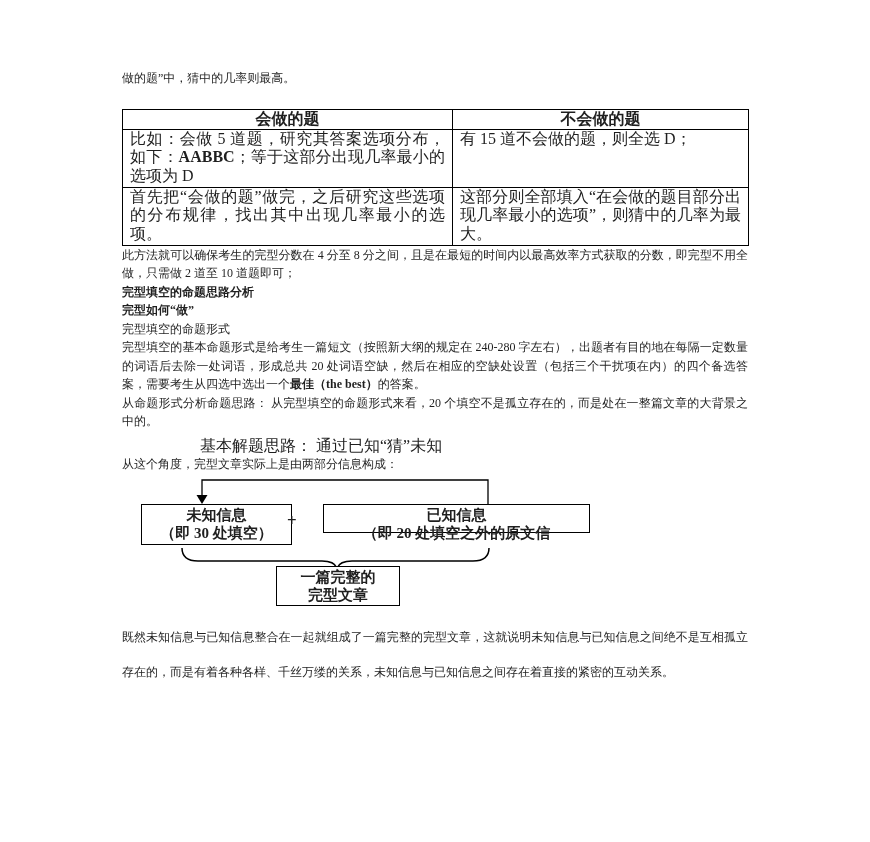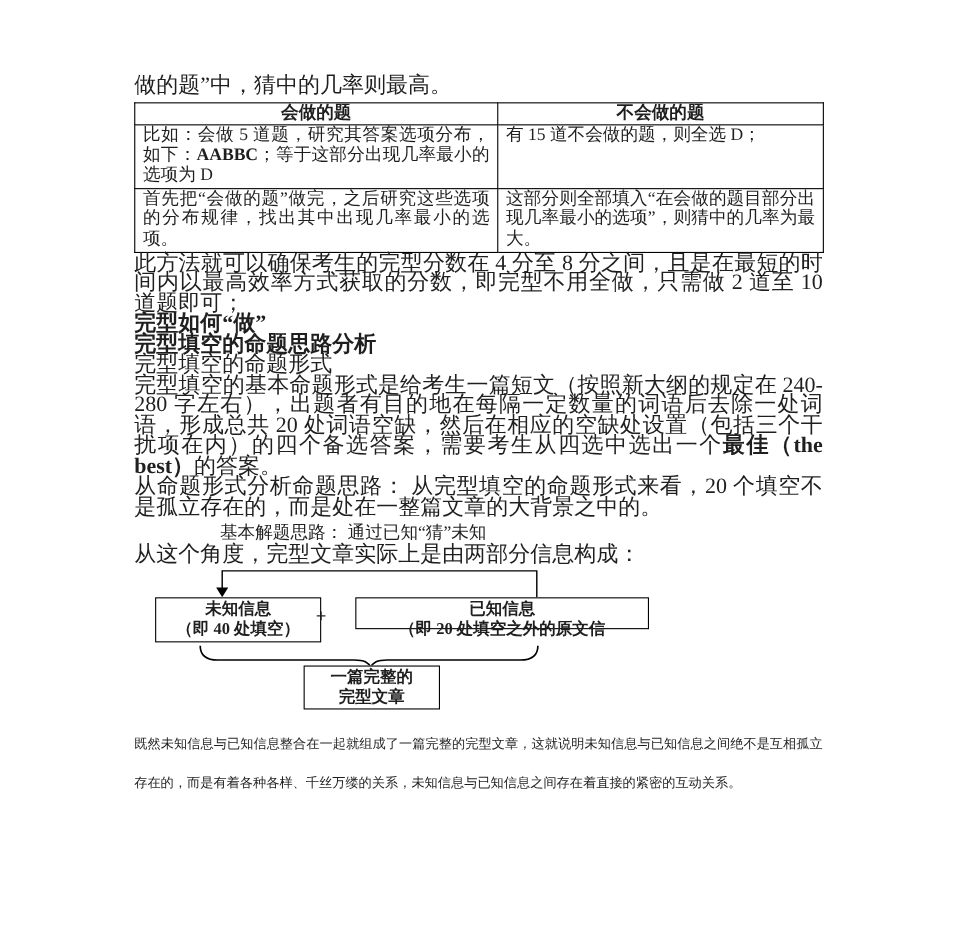--- a/index.html
+++ b/index.html
@@ -11,35 +11,35 @@
     overflow: hidden;
     font-family: "Liberation Serif", "DejaVu Serif", serif;
     color: #1f1f1f;
   }
   .page {
     padding: 69px 122px 0 122px;
     width: 626px;
   }
   p.t {
     margin: 0;
-    font-size: 20px;
+    font-size: 12px;
     line-height: 18.5px;
     text-align: justify;
   }
   .bold { font-weight: bold; }
   .u { }
   .mt3  { margin-top: 3px; }
   .mt8  { margin-top: 8px; }
   .mt13 { margin-top: 13px; }
   .mt14 { margin-top: 14px; }
 
   table.cmp {
     border-collapse: collapse;
     width: 626px;
-    margin-top: 5px;
+    margin-top: 21px;
     table-layout: fixed;
     padding-left: 12px;
   }
   table.cmp th, table.cmp td {
     border: 1px solid #000;
     font-size: 16px;
     line-height: 18.5px;
     vertical-align: top;
     padding: 0px 7px 1px 7px;
     text-align: justify;
@@ -118,39 +118,39 @@
         <td>有 15 道不会做的题，则全选 D；</td>
       </tr>
       <tr>
         <td>首先把“会做的题”做完，之后研究这些选项的分布规律，找出其中出现几率最小的选项。</td>
         <td>这部分则全部填入“在会做的题目部分出现几率最小的选项”，则猜中的几率为最大。</td>
       </tr>
     </tbody>
   </table>
 
   <p class="t mt3">此方法就可以确保考生的完型分数在 4 分至 8 分之间，且是在最短的时间内以最高效率方式获取的分数，即完型不用全做，只需做 2 道至 10 道题即可；</p>
+  <p class="t bold mt8">完型填空的命题思路分析</p>
+
   <p class="t bold">完型如何“做”</p>
-
-  <p class="t bold mt8">完型填空的命题思路分析</p>
 
   <p class="t mt14"><span>完型填空的命题形式</span><br><span>完型填空的基本命题形式是给考生一篇短文（按照新大纲的规定在 240-280 字左右），出题者有目的地在每隔一定数量的词语后去除一处词语，形成总共 20 处词语空缺，然后在相应的空缺处设置（包括三个干扰项在内）的四个备选答案，需要考生从四选中选出一个</span><span class="bold u">最佳（the best）</span><span>的答案。</span></p>
 
   <p class="t mt14">从命题形式分析命题思路： 从完型填空的命题形式来看，20 个填空不是孤立存在的，而是处在一整篇文章的大背景之中的。</p>
 
   <p class="t idea">基本解题思路： 通过已知“猜”未知</p>
 
   <p class="t mt13">从这个角度，完型文章实际上是由两部分信息构成：</p>
 
   <div class="diagram">
     <svg width="628" height="136" viewBox="0 0 628 136">
       <polyline points="80,23 80,6 366,6 366,30" fill="none" stroke="#000" stroke-width="1.3"></polyline>
       <polygon points="74.5,21 85.5,21 80,30" fill="#000"></polygon>
       <path d="M 60,74 C 60,83 65,87 76,87 L 200,87 C 209,87 213,89 215,94 C 217,89 221,87 230,87 L 351,87 C 362,87 367,83 367,74" fill="none" stroke="#000" stroke-width="1.5"></path>
     </svg>
-    <div class="dbox unknown"><span>未知信息</span><br><span>（即 40 处填空）</span></div>
+    <div class="dbox unknown"><span>未知信息</span><br><span>（即 30 处填空）</span></div>
     <div class="plus">+</div>
     <div class="dbox known"><span>已知信息</span><br><span>（即 20 处填空之外的原文信</span></div>
     <div class="dbox result"><span>一篇完整的</span><br><span>完型文章</span></div>
   </div>
 
   <p class="closing">既然未知信息与已知信息整合在一起就组成了一篇完整的完型文章，这就说明未知信息与已知信息之间绝不是互相孤立存在的，而是有着各种各样、千丝万缕的关系，未知信息与已知信息之间存在着直接的紧密的互动关系。</p>
 
 </div>
 
 </body></html>

